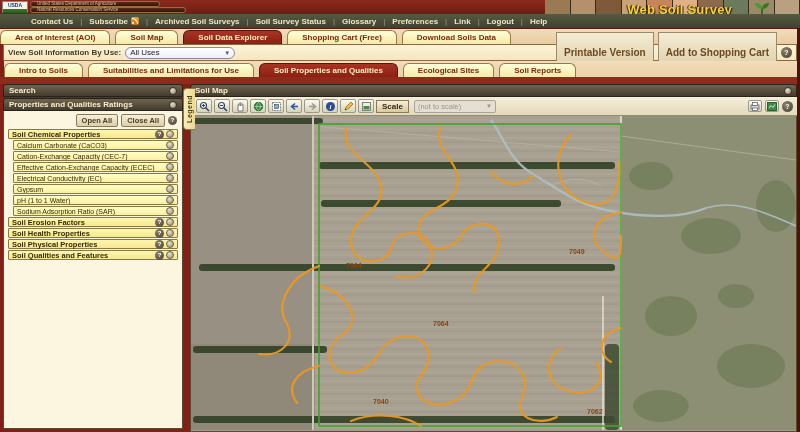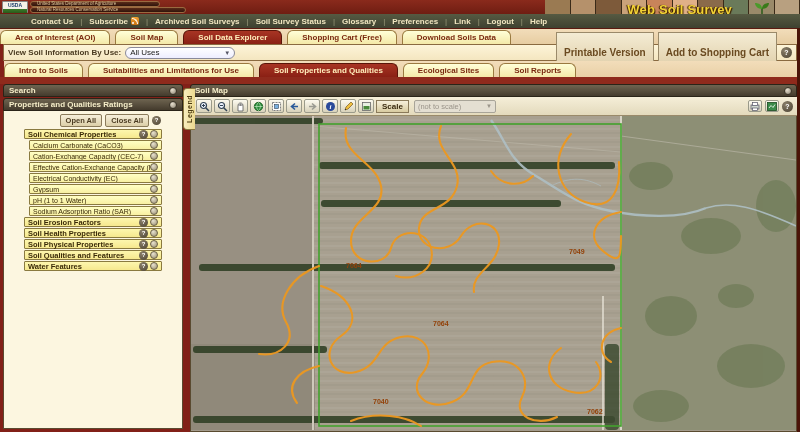--- a/index.html
+++ b/index.html
@@ -58,21 +58,21 @@
   
   .subtabrow { position:absolute; top:61px; left:4px; width:800px; height:16px; background:linear-gradient(#f2ddba,#e9d0a6); }
   .divider { position:absolute; top:77px; left:0; width:800px; height:7px; background:#8f2a1c; }
 
   
   .left-panel { position:absolute; left:3px; top:84px; width:180px; height:346px; }
   .panel-header { height:13px; background:linear-gradient(#6e6450,#443b2d); border:1px solid #2a2418; border-radius:3px 3px 0 0;
     color:#f5edc8; font-size:8px; font-weight:bold; display:flex; align-items:center; justify-content:space-between; padding:0 5px; }
   .toggle-circle { width:8px; height:8px; border-radius:50%; background:radial-gradient(circle at 35% 30%, #e8e0d0, #8a8270); border:1px solid #3a3428; cursor:pointer; }
   .ratings-header { margin-top:1px; }
-  .panel-body { background:#fcf6e0; border:1px solid #5a4a30; border-top:none; height:318px; padding:2px 19px; }
+  .panel-body { background:#fcf6e0; border:1px solid #5a4a30; border-top:none; height:318px; padding:2px 3px; }
   .openclose { display:flex; justify-content:flex-end; align-items:center; gap:3px; padding:1px 2px 2px; }
   .oc-btn { font-size:7.5px; font-weight:bold; color:#4a3a20; background:linear-gradient(#f6efdb,#dccfa8);
     border:1px solid #8a7a5a; border-radius:2px; padding:1px 5px; cursor:pointer; }
   .help-sm { width:9px; height:9px; border-radius:50%; background:radial-gradient(circle at 35% 30%, #8a7f6a, #4a4131);
     color:#fff; font-size:6px; font-weight:bold; text-align:center; line-height:9px; cursor:pointer; flex:none; }
   .opt-sm { width:8px; height:8px; border-radius:50%; background:radial-gradient(circle at 35% 30%, #e8e2d0, #9a9070); border:1px solid #6a6048; cursor:pointer; flex:none; }
   .prop-row { height:10px; border:1px solid #8a7a40; background:linear-gradient(#fdf6ae,#f6e88e); border-radius:1px;
     display:flex; align-items:center; justify-content:space-between; padding:0 3px; margin:0 1px 1px; cursor:pointer; }
   .prop-row .lbl { font-size:7.5px; font-weight:bold; color:#3a2a08; white-space:nowrap; overflow:hidden; }
   .prop-row .ic { display:flex; gap:2px; align-items:center; }
@@ -278,27 +278,20 @@
           <span class="opt-sm"></span>
         </span>
     </div>
     <div class="prop-row">
       <span class="lbl">Soil Qualities and Features</span>
       <span class="ic">
           <span class="help-sm">?</span>
           <span class="opt-sm"></span>
         </span>
     </div>
-    <div class="prop-row">
-      <span class="lbl">Water Features</span>
-      <span class="ic">
-          <span class="help-sm">?</span>
-          <span class="opt-sm"></span>
-        </span>
-    </div>
   </div>
 </div>
 
 <div class="legend-tab">
   <span>Legend</span>
 </div>
 
 <div class="map-panel">
   <div class="map-header">
     <span>Soil Map</span>

